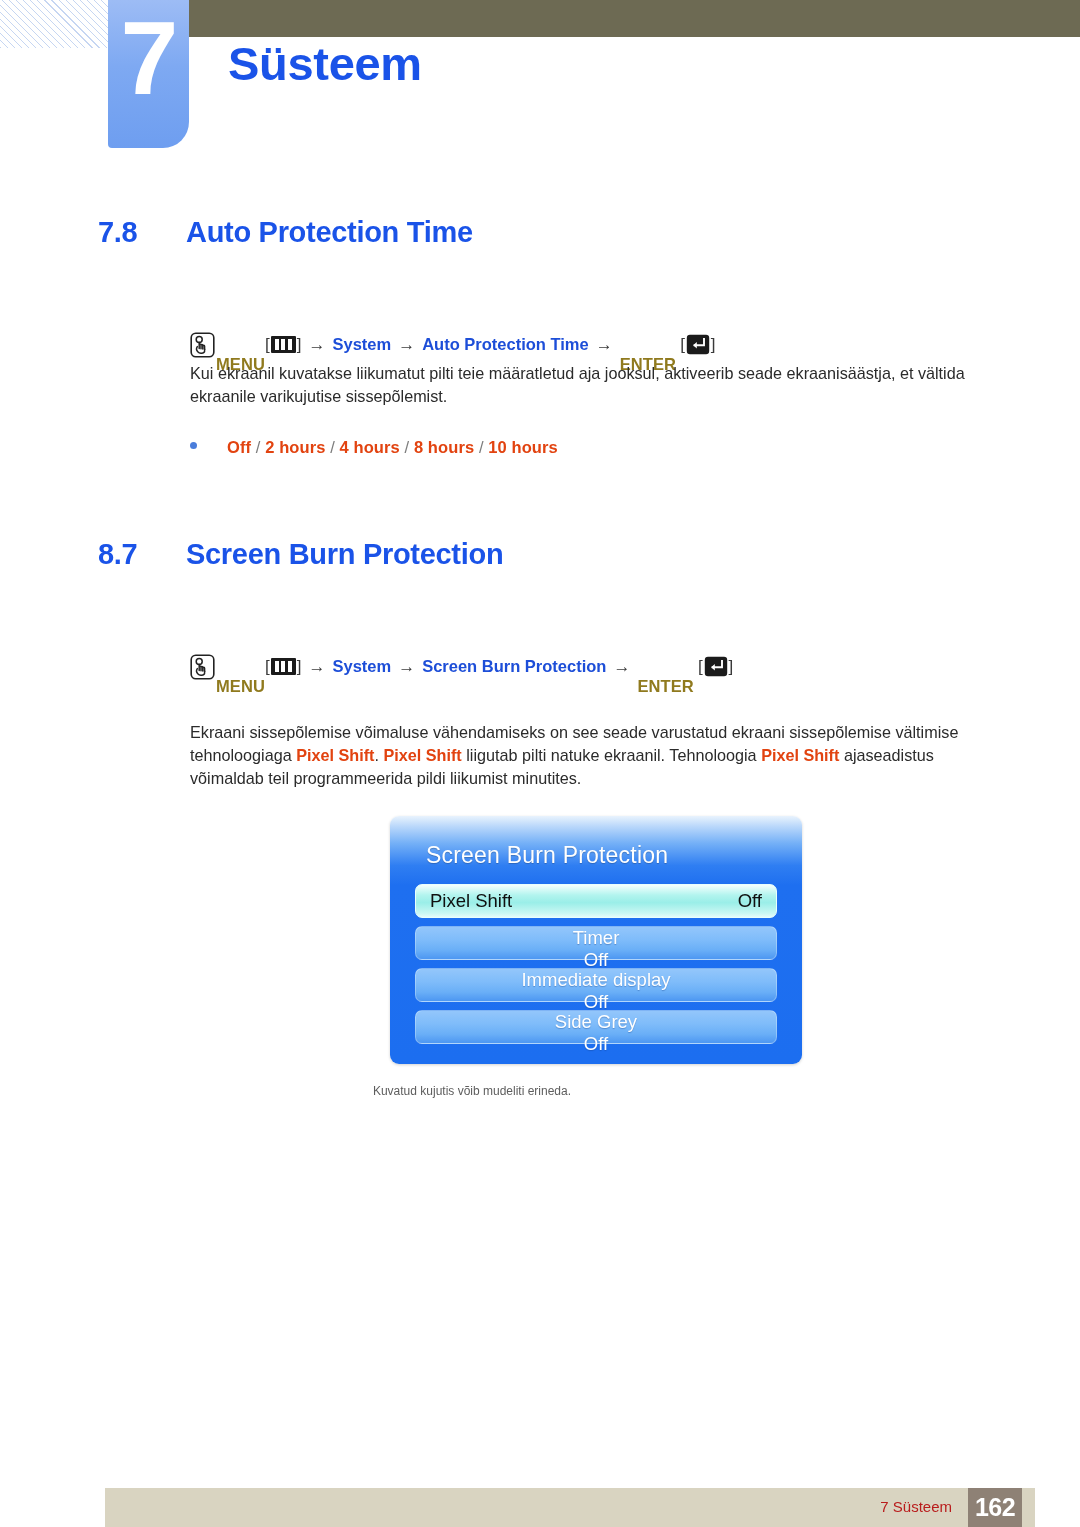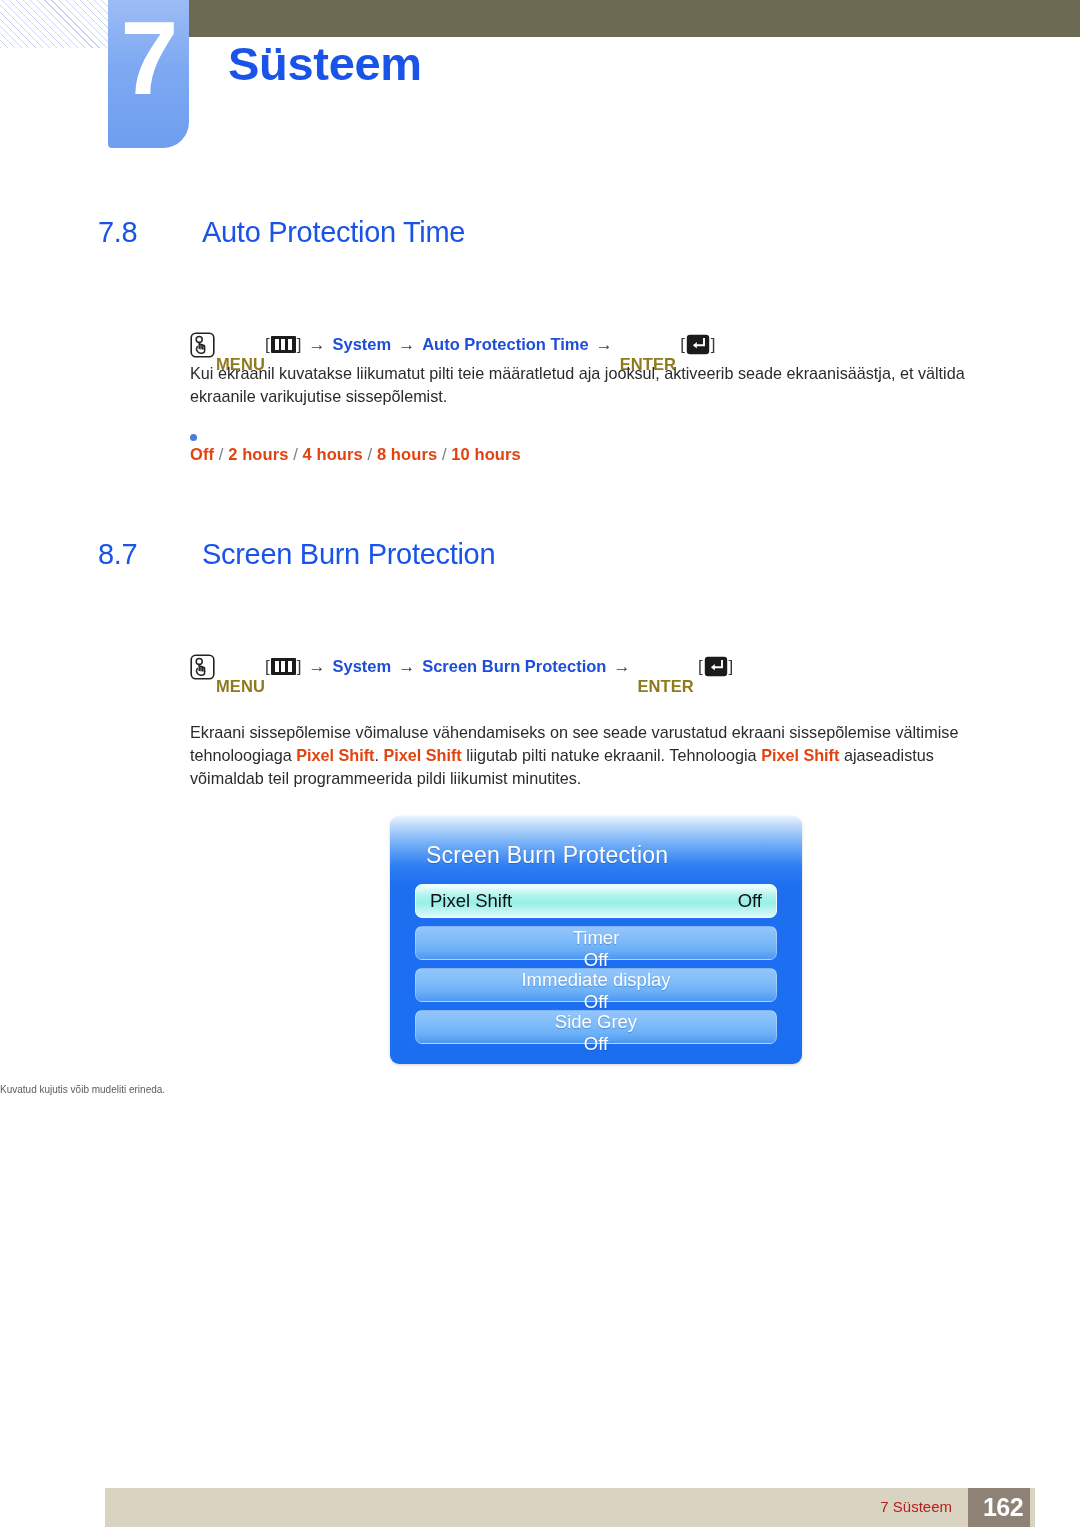--- a/index.html
+++ b/index.html
@@ -78,22 +78,21 @@
     letter-spacing: -0.3px;
   }
 
   
   .section-heading {
     position: absolute;
     left: 98px;
     display: flex;
     align-items: baseline;
     color: #1a53e8;
-    font-weight: normal;
-    gap: 16px;
+    font-weight: bold;
   }
   .sec-num {
     width: 88px;
     font-size: 29px;
     letter-spacing: -0.3px;
   }
   .sec-title {
     font-size: 29px;
     letter-spacing: -0.3px;
   }
@@ -174,21 +173,20 @@
     color: #e24310;
     font-weight: bold;
   }
 
   .bullet-row {
     position: absolute;
     left: 190px;
     display: flex;
     align-items: baseline;
     font-size: 16.5px;
-    flex-direction: column;
   }
   .bullet-dot {
     width: 7px;
     height: 7px;
     border-radius: 50%;
     background: #4a7ddb;
     margin-right: 30px;
     position: relative;
     top: -4px;
     flex: 0 0 auto;
@@ -262,22 +260,22 @@
   }
   .osd-row .val {
     font-size: 18.5px;
   }
 
   .osd-caption {
     position: absolute;
     left: 0;
     top: 1084px;
     width: 944px;
-    text-align: left;
-    font-size: 10px;
+    text-align: center;
+    font-size: 12px;
     color: #5d5d5d;
   }
 
   
   .footer-bar {
     position: absolute;
     left: 105px;
     top: 1488px;
     width: 930px;
     height: 39px;
@@ -293,21 +291,20 @@
   .footer-pagebox {
     position: absolute;
     left: 968px;
     top: 1488px;
     width: 54px;
     height: 39px;
     background: #8e8175;
     display: flex;
     align-items: center;
     justify-content: center;
-    padding-left: 8px;
   }
   .footer-pagenum {
     font-size: 25px;
     font-weight: bold;
     color: #ffffff;
     letter-spacing: -0.5px;
   }
 </style>
 </head>
 <body>

